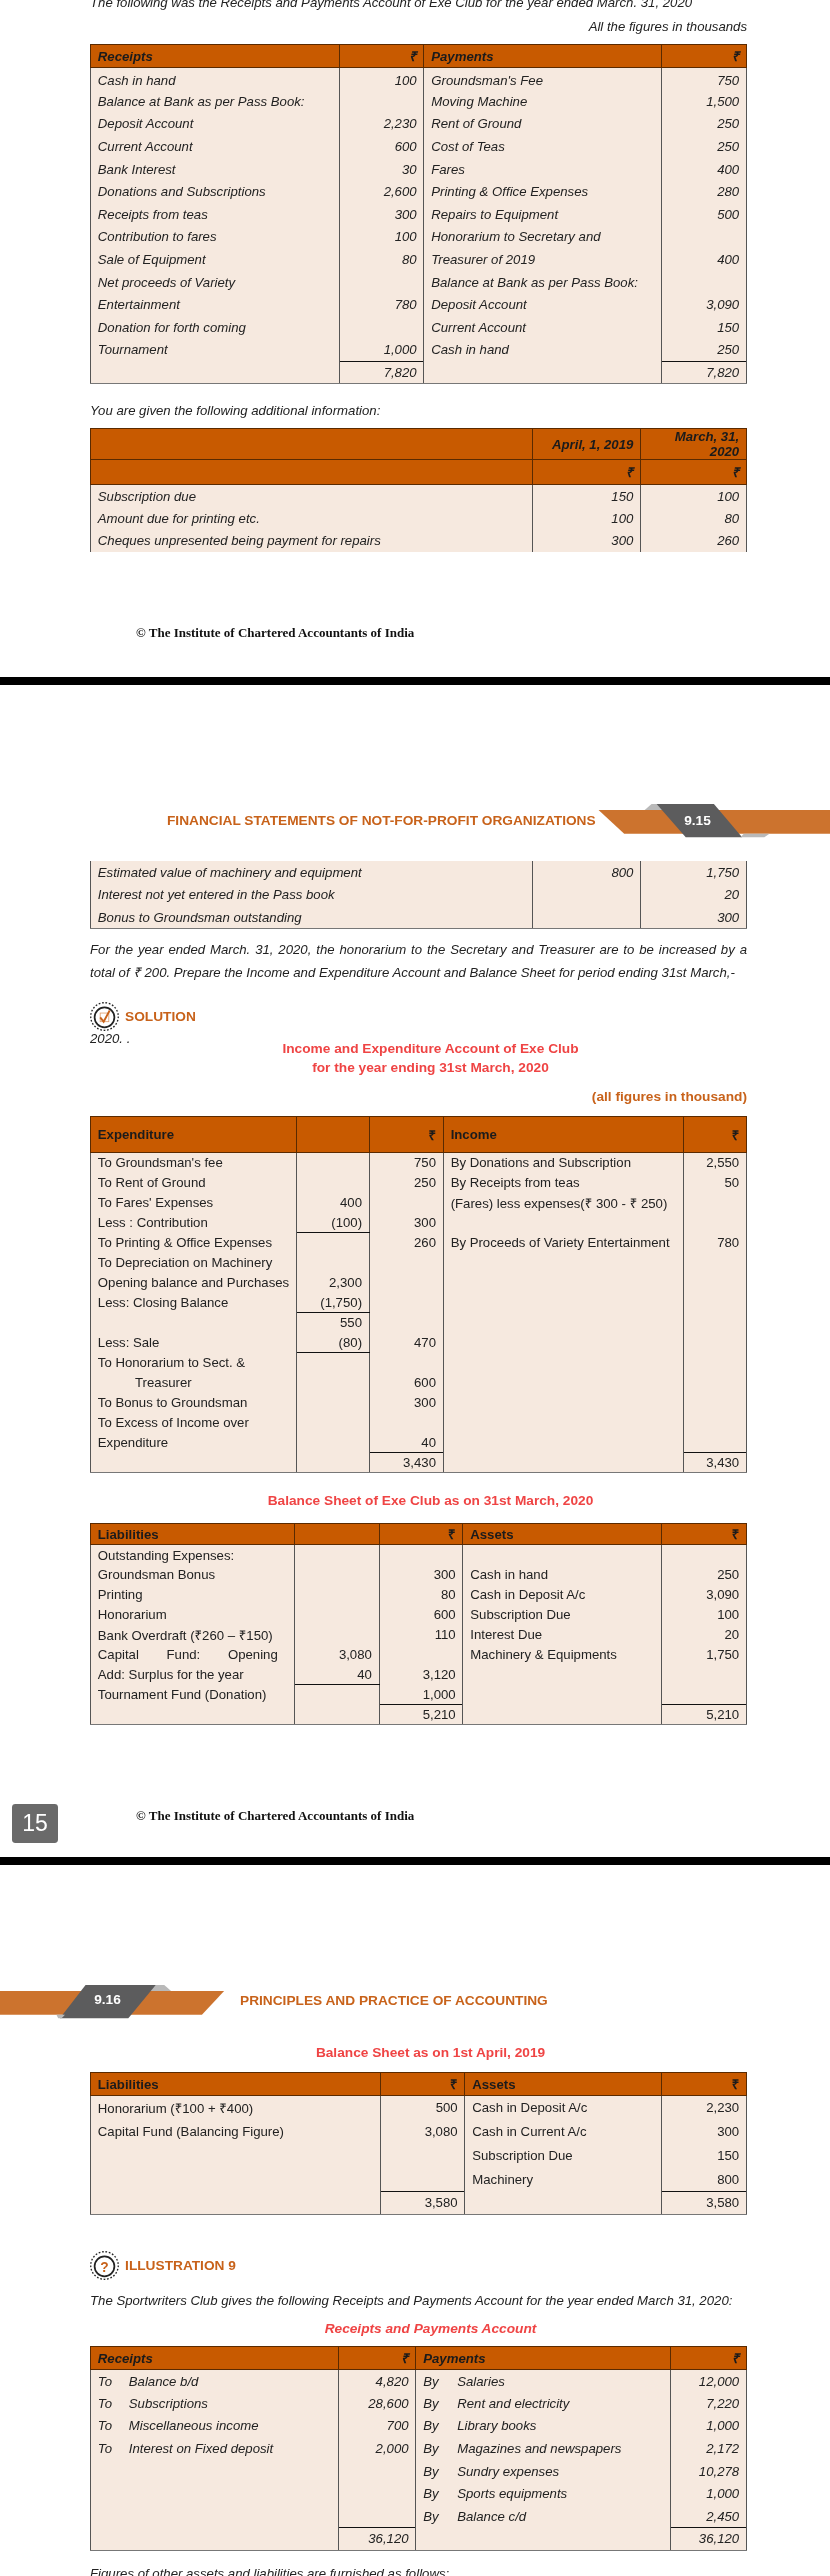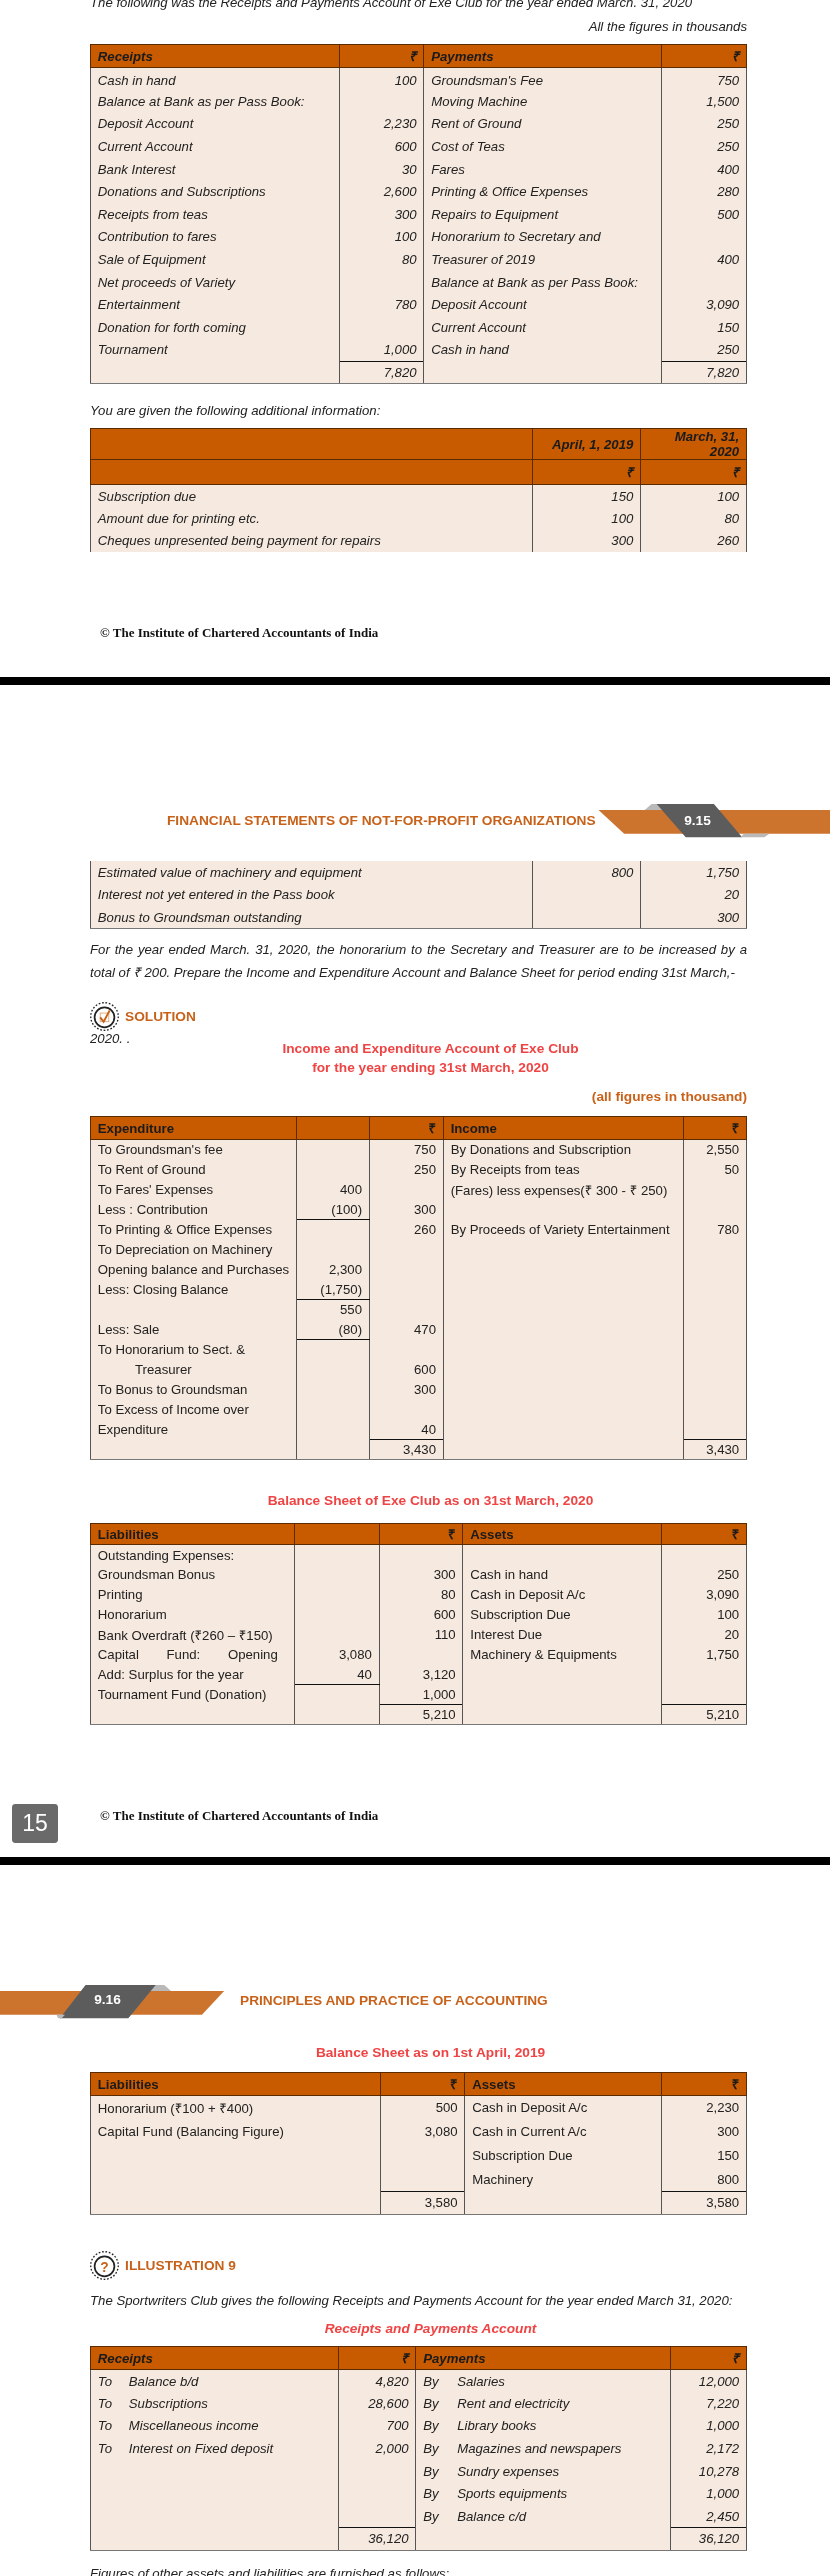--- a/index.html
+++ b/index.html
@@ -13,21 +13,21 @@
   table.acct th { background: #c85a00; color: #1b1b1b; font-weight: bold; text-align: left; padding: 0 6.8px; height: 23px; border: 0.9px solid #5a2a00; font-size: 13.2px; }
   table.acct th.r { text-align: right; }
   table.acct td { padding: 0 6.8px; height: 22.6px; vertical-align: middle; border-left: 0.9px solid #555; border-right: 0.9px solid #555; font-size: 13.2px; white-space: nowrap; }
   table.acct td.r { text-align: right; }
   table.acct tr.total td { border-bottom: 1.7px solid #777; }
   table.acct td.ot { border-top: 1.3px solid #111; }
   table.acct td.ob { border-bottom: 1.3px solid #111; padding-left: 20px; }
   table.it td, table.it th { font-style: italic; }
   table.tight td { height: 20px; }
 
-  .footer-copy { font-family: "Liberation Serif", serif; font-weight: bold; font-size: 13px; color: #111; }
+  .footer-copy { font-family: "Liberation Serif", serif; font-weight: bold; font-size: 13px; color: #111; margin-left: 36px; }
   .page-rule { left: 0; width: 830px; height: 7.7px; background: #000; }
 
   .ribbon-title { font-weight: bold; color: #c8621a; font-size: 13.7px; letter-spacing: 0; }
   .center-title { left: 102px; width: 657px; text-align: center; font-weight: bold; color: #ef4444; font-size: 13.7px; }
   .sec-head { display: flex; align-items: center; gap: 5.1px; color: #c8621a; font-weight: bold; font-size: 13.7px; }
   .page-badge { background: #6a6a6a; color: #fff; width: 46px; height: 39px; border-radius: 3.4px; font-size: 23px; display: flex; align-items: center; justify-content: center; }
 </style>
 </head>
 <body>
 
@@ -238,21 +238,21 @@
       <col style="width:73px">
       <col style="width:75px">
       <col style="width:240px">
       <col style="width:64px">
     </colgroup>
   <thead>
     <tr>
       <th style="height:20.5px">Expenditure</th>
       <th style="height:20.5px"></th>
       <th class="r" style="height:20.5px">₹</th>
-      <th style="height:23px">Income</th>
+      <th style="height:36px">Income</th>
       <th class="r" style="height:20.5px">₹</th>
     </tr>
   </thead>
   <tbody id="ie-body">
       <tr>
         <td>To Groundsman's fee</td>
         <td class="r"></td>
         <td class="r">750</td>
         <td>By Donations and Subscription</td>
         <td class="r">2,550</td>

